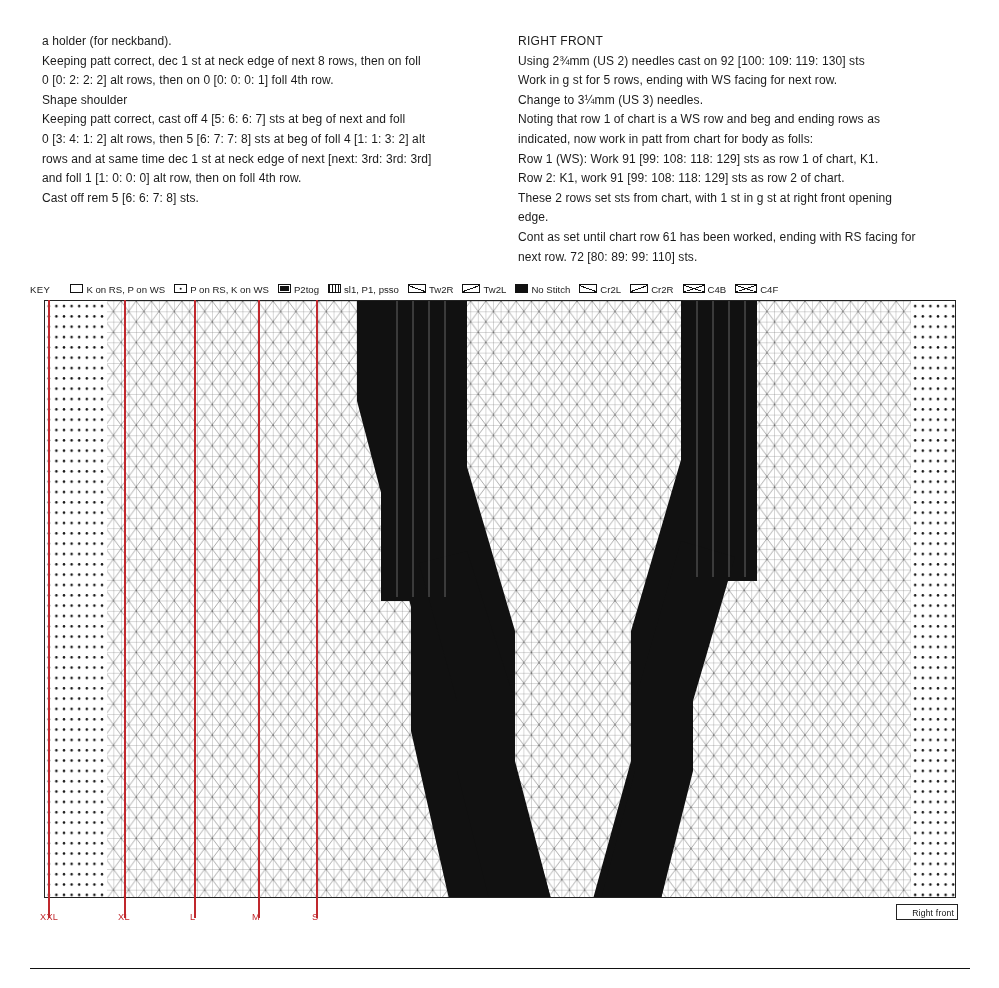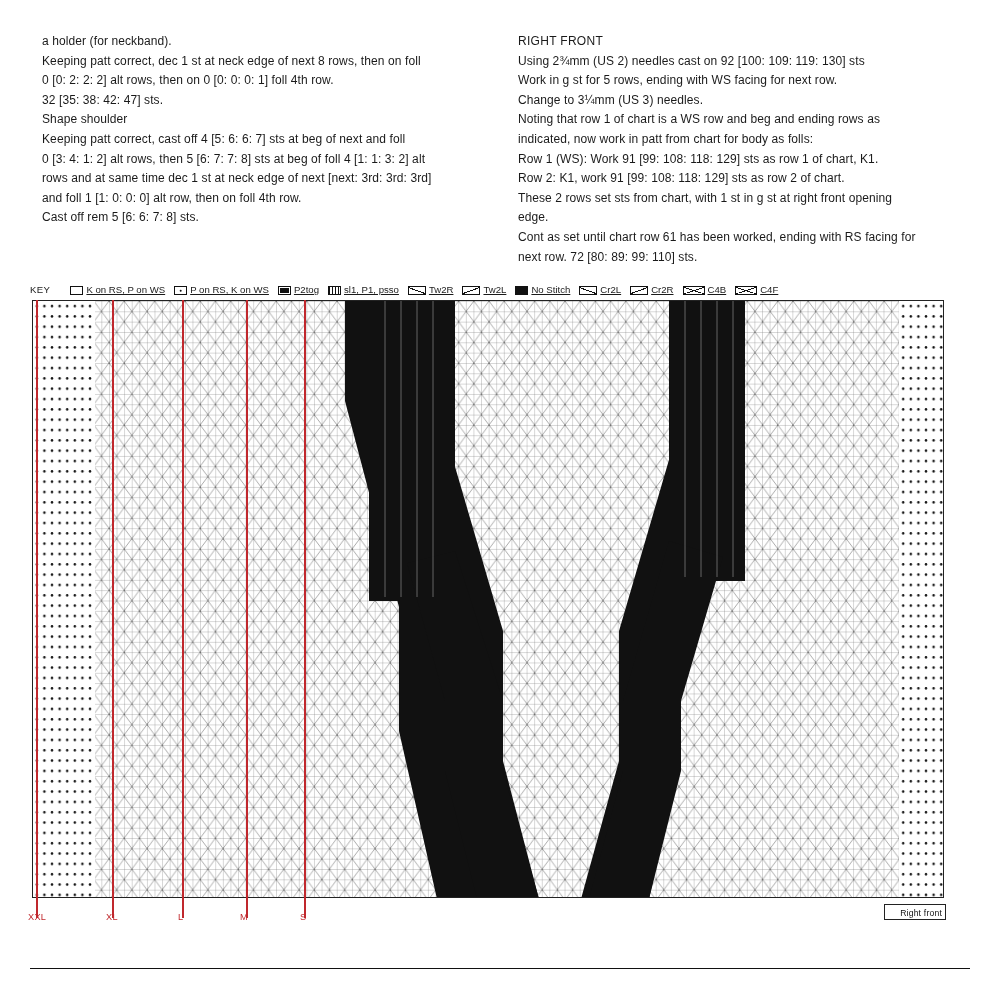--- a/index.html
+++ b/index.html
@@ -29,21 +29,21 @@
   .col .hd{font-weight:normal;}
   .col .ttl{letter-spacing:.3px;}
 
   
   .keybar{
     position:absolute;left:30px;top:281px;width:940px;height:17px;
     display:flex;align-items:center;
     font-size:9.6px;
     gap:0px;
   }
-  .keybar .kw{display:flex;align-items:flex-end;margin-right:9px;white-space:nowrap;text-decoration:underline;}
+  .keybar .kw{display:flex;align-items:flex-start;margin-right:9px;white-space:nowrap;}
   .keybar .klabel{margin-left:3px;}
   .keybar .ktitle{font-size:9.6px;margin-right:20px;letter-spacing:.4px;}
 
   .sym{
     width:13px;height:9px;border:1px solid #111;box-sizing:border-box;
     display:inline-block;background:#fff;position:relative;
   }
   .sym.knit{}
   .sym.purl::after{
     content:"";position:absolute;left:50%;top:50%;width:2.6px;height:2.6px;
@@ -68,21 +68,21 @@
   .sym.cr::after{
     content:"";position:absolute;left:0;top:0;width:100%;height:100%;
     background:linear-gradient(20deg,transparent 45%,#111 45%,#111 53%,transparent 53%);
   }
   .sym.crR::after{
     background:linear-gradient(-20deg,transparent 45%,#111 45%,#111 53%,transparent 53%);
   }
 
   
   .chart-wrap{
-    position:absolute;left:18px;top:300px;width:940px;height:634px;
+    position:absolute;left:30px;top:300px;width:940px;height:634px;
   }
   .chart-frame{
     position:absolute;left:14px;top:0;width:912px;height:598px;
     border:1px solid #222;
     box-sizing:border-box;
     background:#ffffff;
     overflow:hidden;
   }
   .grid{
     position:absolute;left:0;top:0;width:100%;height:100%;
@@ -117,21 +117,20 @@
 <body>
 
 <div class="page">
 
   <div class="cols">
 
     <div class="col col-left">
       <p>a holder (for neckband).</p>
       <p>Keeping patt correct, dec 1 st at neck edge of next 8 rows, then on foll</p>
       <p>0 [0: 2: 2: 2] alt rows, then on 0 [0: 0: 0: 1] foll 4th row.</p>
-      <p>32 [35: 38: 42: 47] sts.</p>
       <p class="hd">Shape shoulder</p>
       <p>Keeping patt correct, cast off 4 [5: 6: 6: 7] sts at beg of next and foll</p>
       <p>0 [3: 4: 1: 2] alt rows, then 5 [6: 7: 7: 8] sts at beg of foll 4 [1: 1: 3: 2] alt</p>
       <p>rows and at same time dec 1 st at neck edge of next [next: 3rd: 3rd: 3rd]</p>
       <p>and foll 1 [1: 0: 0: 0] alt row, then on foll 4th row.</p>
       <p>Cast off rem 5 [6: 6: 7: 8] sts.</p>
     </div>
 
     <div class="col col-right">
       <p class="ttl">RIGHT FRONT</p>

